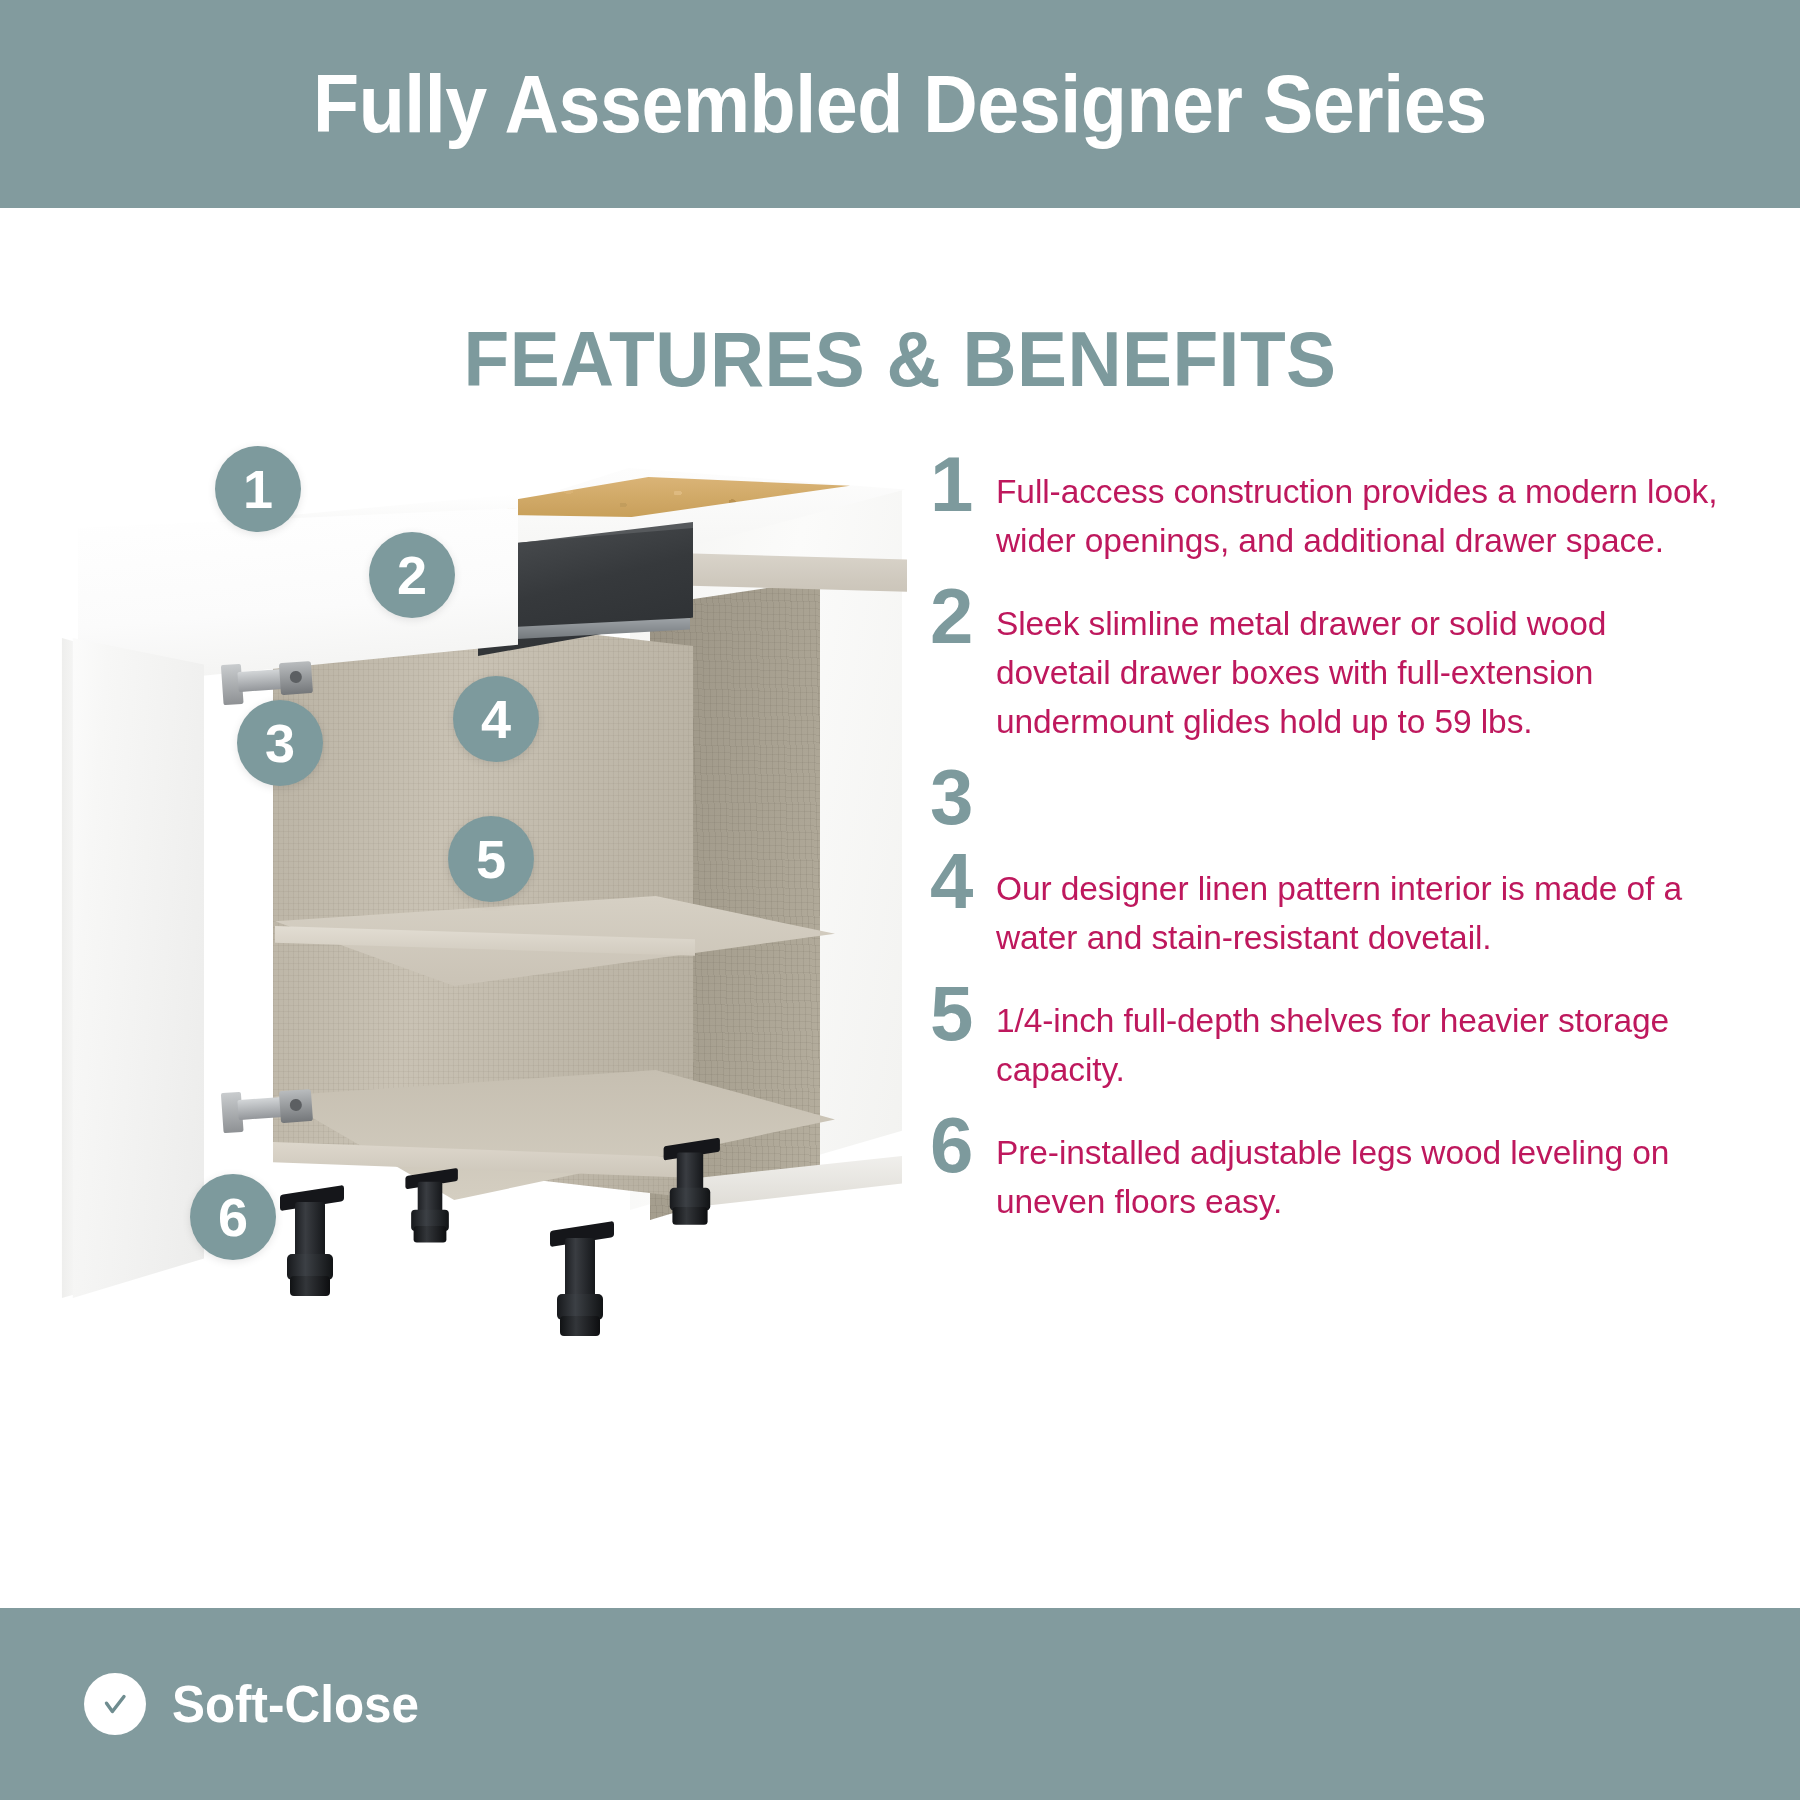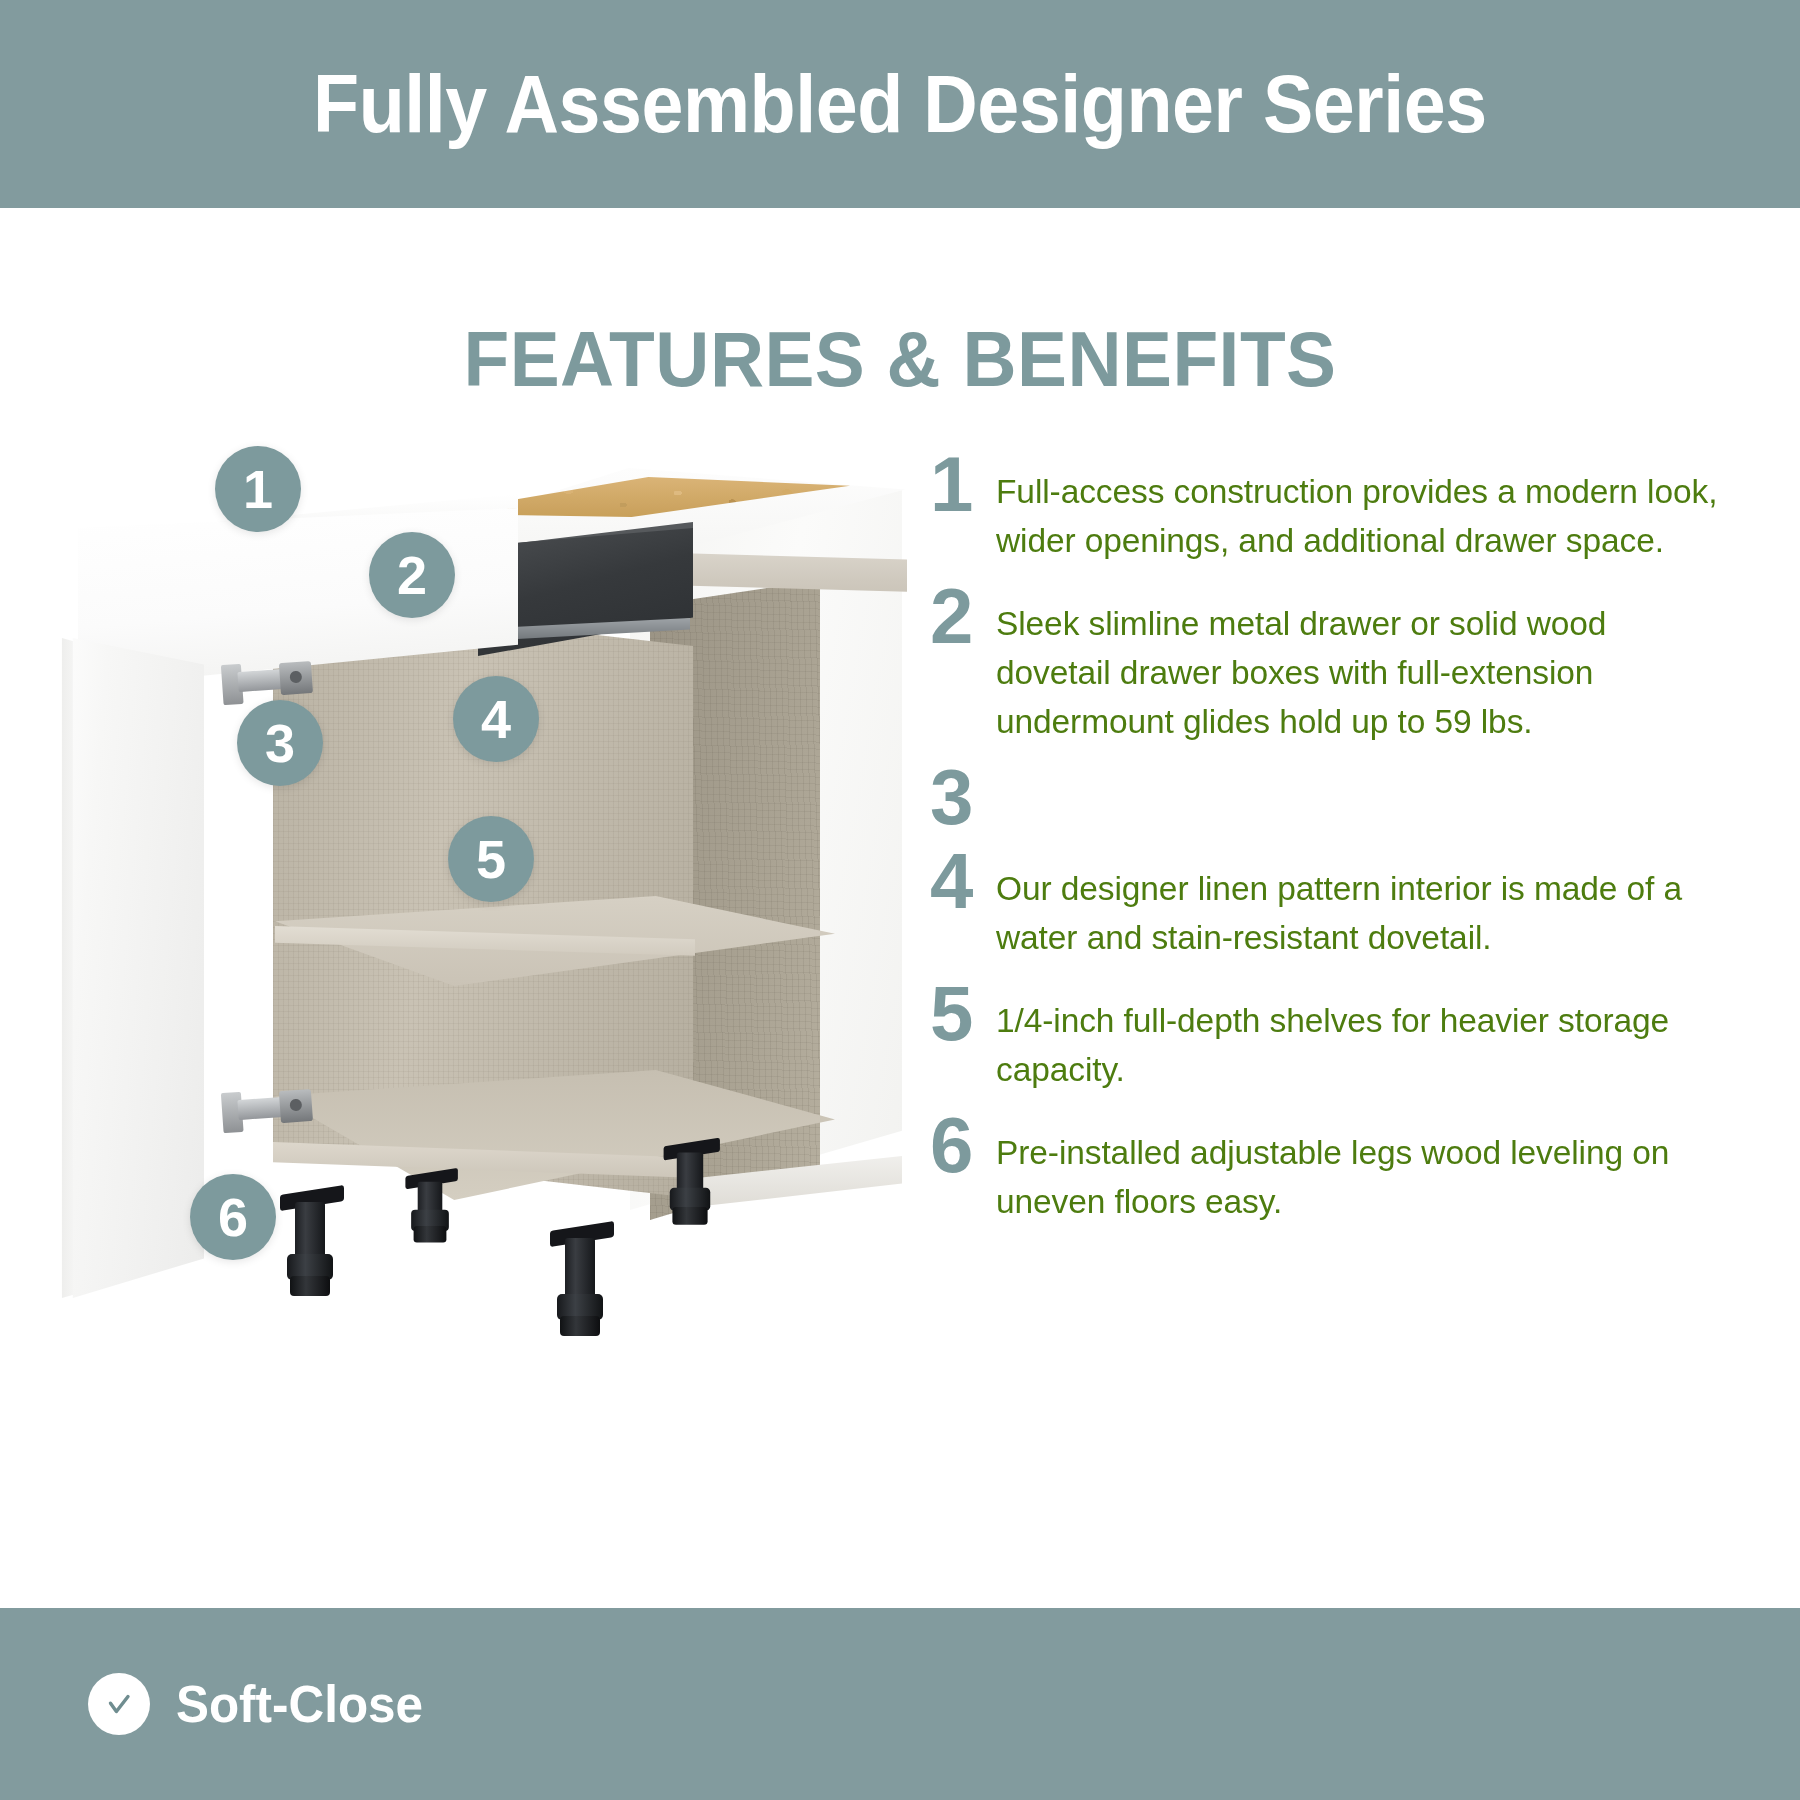--- a/index.html
+++ b/index.html
@@ -355,21 +355,21 @@
     flex: 0 0 66px;
     color: #7d9a9d;
     font-family: "Liberation Sans Narrow", "Liberation Sans", sans-serif;
     font-weight: bold;
     font-size: 78px;
     line-height: 0.88;
     text-align: left;
   }
   .feature-text {
     flex: 1 1 auto;
-    color: #4d7c0f;
+    color: #be185d;
     font-family: "Liberation Sans", sans-serif;
     font-size: 33.5px;
     line-height: 1.46;
     padding-top: 18px;
     letter-spacing: -0.1px;
   }
 
   
   .footer-bar {
     position: absolute;
@@ -378,23 +378,22 @@
     height: 192px;
     background: #829b9e;
     display: flex;
     align-items: center;
   }
   .footer-item {
     flex: 1 1 0;
     display: flex;
     align-items: center;
     justify-content: flex-start;
-    padding-left: 56px;
+    padding-left: 84px;
     box-sizing: border-box;
-    margin-left: 32px;
   }
   .check-badge {
     flex: 0 0 auto;
     width: 62px; height: 62px;
     border-radius: 50%;
     background: #ffffff;
     display: flex;
     align-items: center;
     justify-content: center;
     margin-right: 26px;

